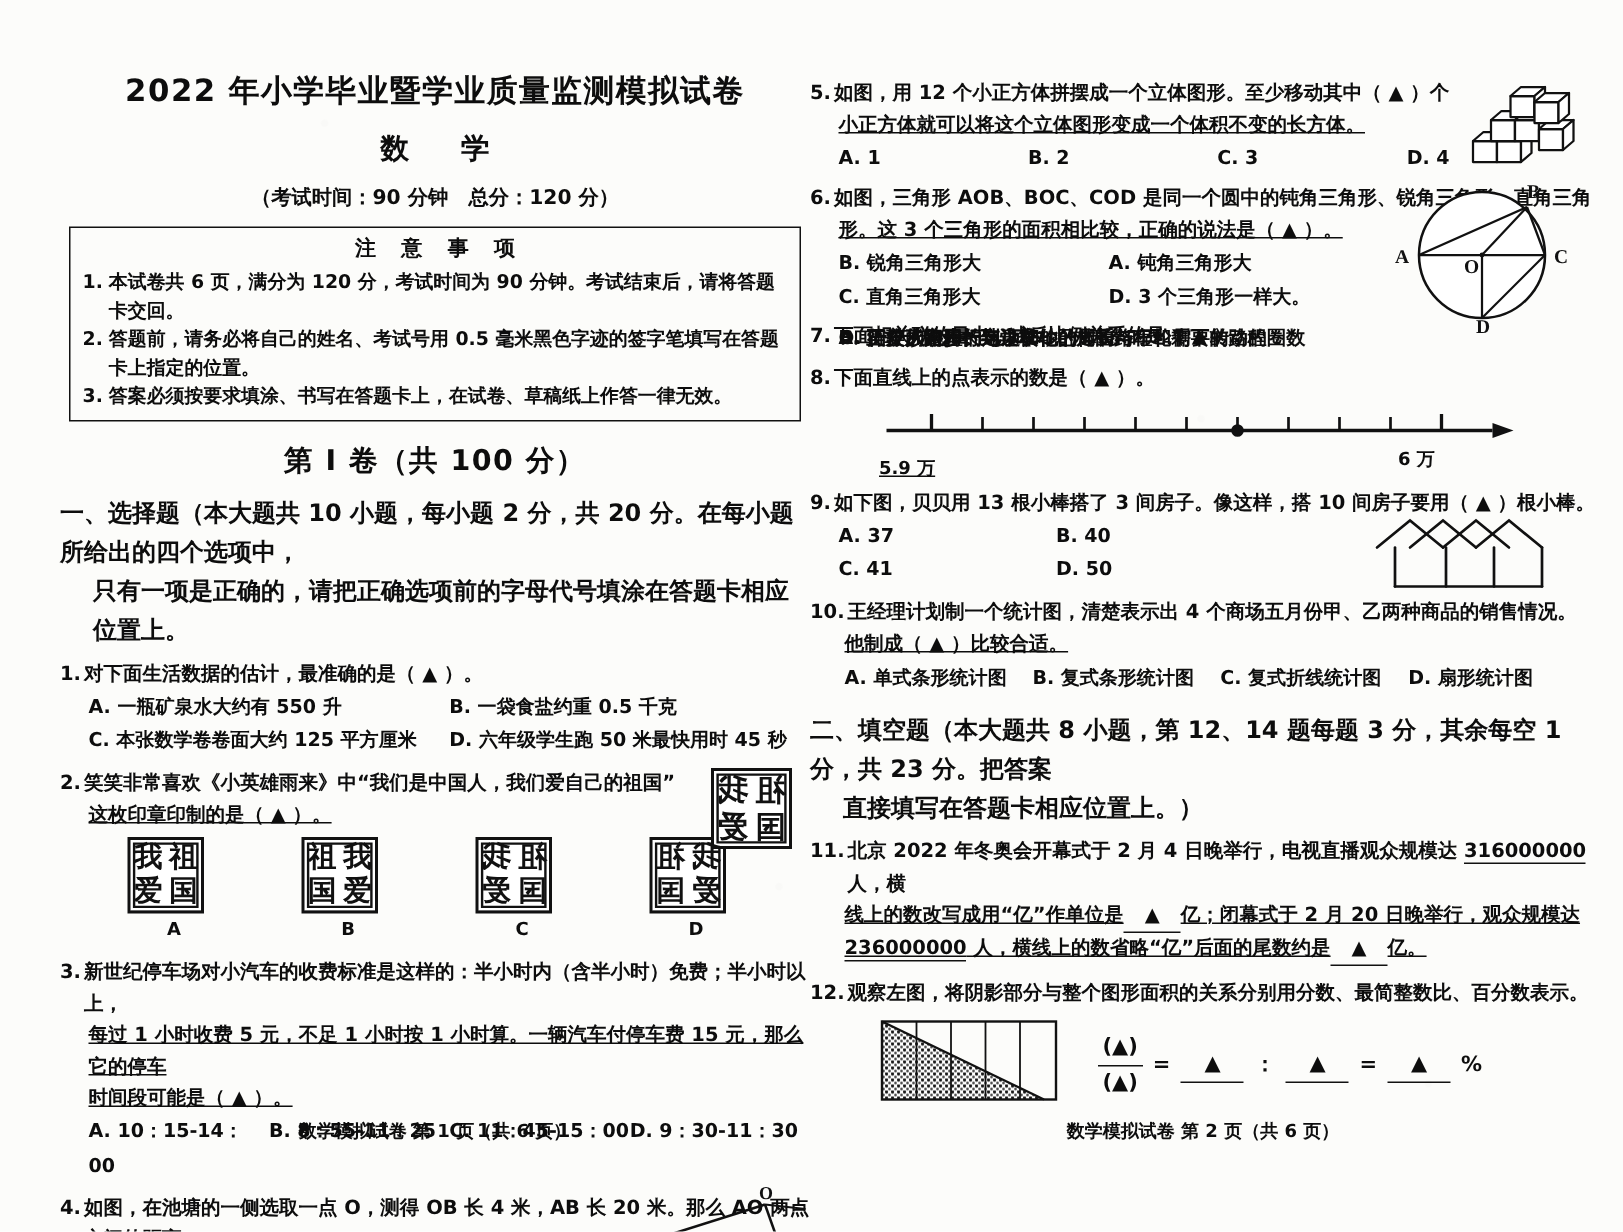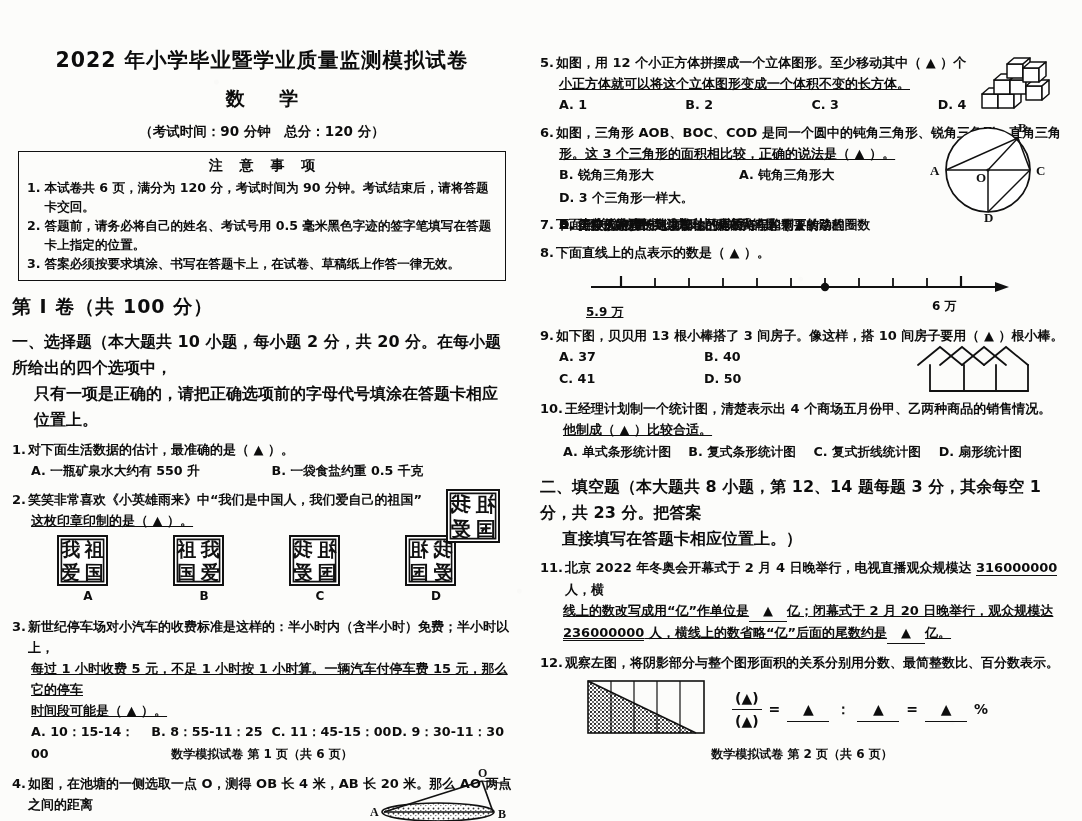--- a/index.html
+++ b/index.html
@@ -22,21 +22,21 @@
       radial-gradient(circle at 20% 10%, rgba(0,0,0,0.012) 0 2px, transparent 3px),
       radial-gradient(circle at 74% 34%, rgba(0,0,0,0.012) 0 2px, transparent 3px),
       radial-gradient(circle at 48% 72%, rgba(0,0,0,0.012) 0 2px, transparent 3px),
       radial-gradient(circle at 88% 88%, rgba(0,0,0,0.010) 0 2px, transparent 3px);
     pointer-events:none;
   }
   .col{
     position:absolute;
     top:0;bottom:0;
   }
-  .col-left{left:12px;width:500px;}
+  .col-left{left:40px;width:500px;}
   .col-right{left:540px;width:524px;}
 
   .inner{padding-top:30px;}
 
   h1.title{
     font-size:20.5px;font-weight:bold;text-align:center;
     margin:16px 0 0 0;letter-spacing:1px;
     font-family:"DejaVu Sans","Liberation Sans",sans-serif;
   }
   h2.subject{
@@ -57,21 +57,21 @@
   }
   .notice-lead{font-size:12.6px;font-weight:bold;margin:0 0 2px 0;}
   .notice-item{
     font-size:12.6px;font-weight:bold;line-height:1.5;
     display:flex;gap:4px;margin-bottom:0px;
   }
   .notice-item .num{flex:0 0 auto;}
   .notice-item .txt{flex:1 1 auto;}
 
   h3.paper-part{
-    font-size:19px;font-weight:bold;margin:13px 0 9px 0;
+    text-align:center;font-size:19px;font-weight:bold;margin:13px 0 9px 0;
     letter-spacing:1px;
   }
   .section-head{
     font-size:16px;font-weight:bold;line-height:1.62;margin:0 0 6px 0;
   }
   .section-head .cont{display:block;padding-left:22px;}
 
   .q{
     font-size:13px;line-height:1.62;margin:0 0 4px 0;position:relative;
   }
@@ -164,20 +164,24 @@
       </div>
 
       <div class="q">
         <div class="qline">
           <span class="qnum">1.</span>
           <span class="qtext">对下面生活数据的估计，最准确的是（ ▲ ）。</span>
         </div>
         <div class="opts c2">
           <div>A. 一瓶矿泉水大约有 550 升</div>
           <div>B. 一袋食盐约重 0.5 千克</div>
+        </div>
+        <div class="opts c2">
+          <div>C. 本张数学卷卷面大约 125 平方厘米</div>
+          <div>D. 六年级学生跑 50 米最快用时 45 秒</div>
         </div>
       </div>
 
       <div class="q" style="margin-top:7px;position:relative;">
         <div style="position:absolute;right:12px;top:0;">
           <div class="seal big mirror">
             <span>我</span>
             <span>祖</span>
             <span>爱</span>
             <span>国</span>
@@ -331,20 +335,21 @@
         <div class="qline">
           <span class="qnum">6.</span>
           <span class="qtext">如图，三角形 AOB、BOC、COD 是同一个圆中的钝角三角形、锐角三角形、直角三角</span>
         </div>
         <div class="qcont">形。这 3 个三角形的面积相比较，正确的说法是（ ▲ ）。</div>
         <div class="opts c2" style="width:360px;">
           <div>B. 锐角三角形大</div>
           <div>A. 钝角三角形大</div>
         </div>
         <div class="opts c2" style="width:360px;">
+          <div>C. 直角三角形大</div>
           <div>D. 3 个三角形一样大。</div>
         </div>
 
         <div style="position:absolute;right:10px;top:-4px;">
           <svg width="128" height="104" viewBox="0 0 128 104">
             <circle cx="62" cy="52" r="42" fill="#fff" stroke="#111" stroke-width="1.7"></circle>
 
             <line x1="20" y1="52" x2="104" y2="52" stroke="#111" stroke-width="1.5"></line>
             <line x1="62" y1="52" x2="62" y2="94" stroke="#111" stroke-width="1.5"></line>
             <line x1="20" y1="52" x2="92" y2="20" stroke="#111" stroke-width="1.5"></line>

